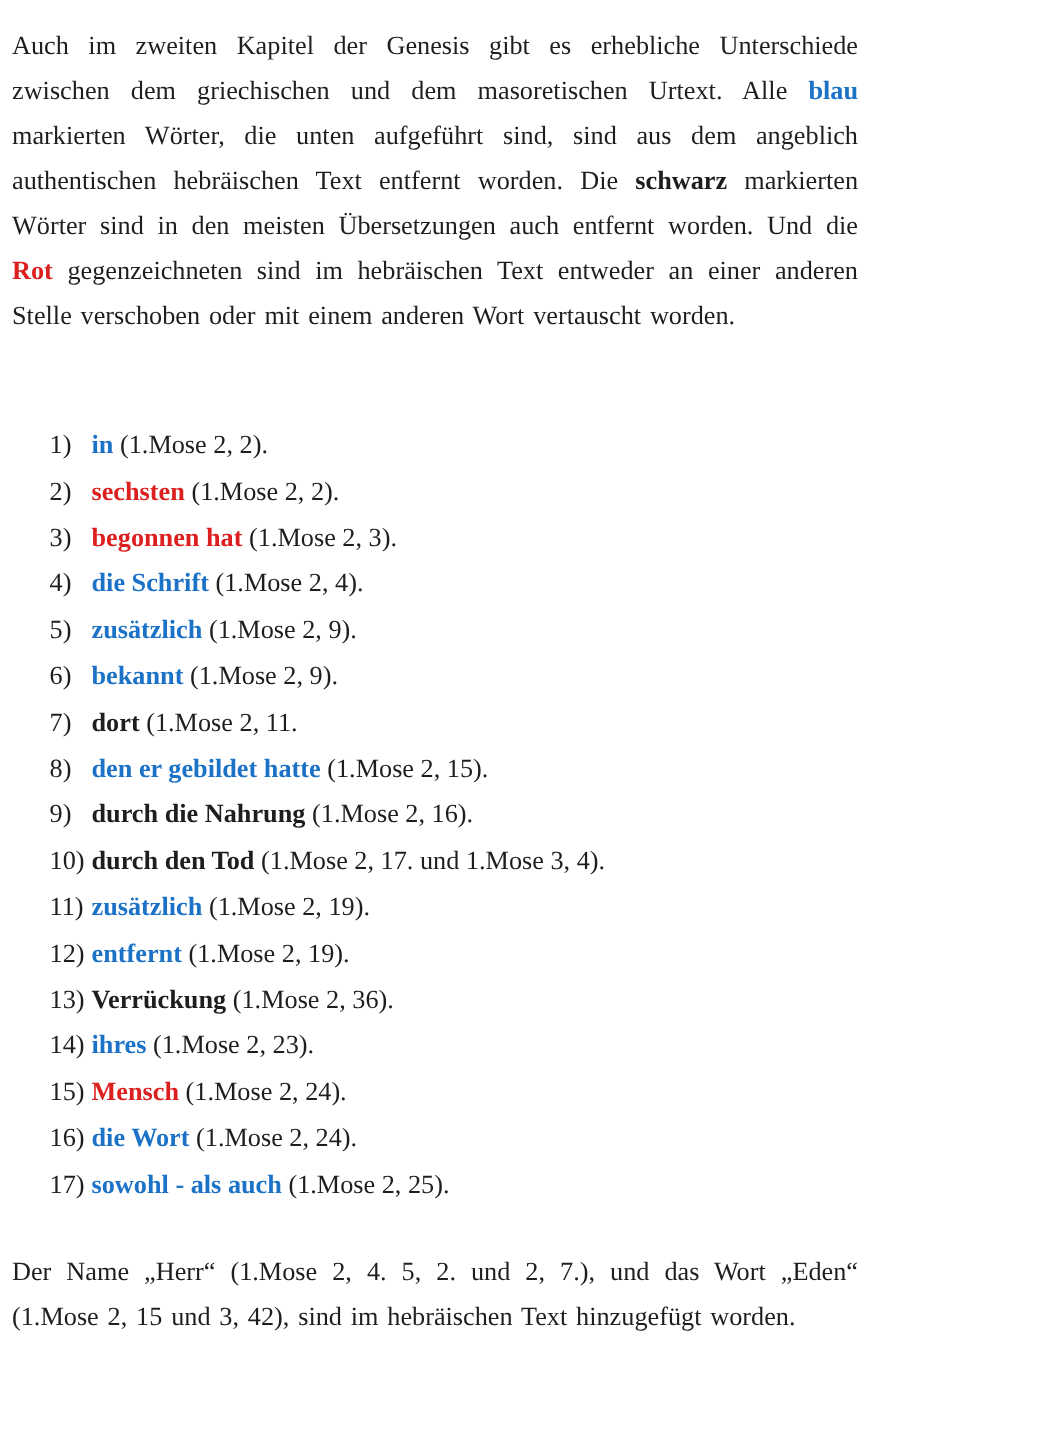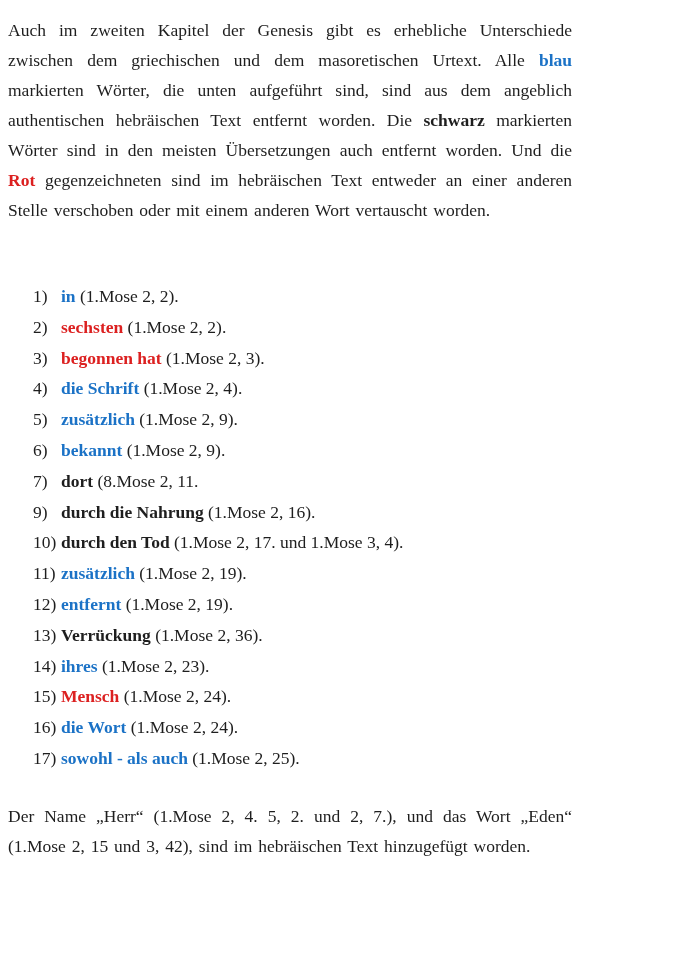--- a/index.html
+++ b/index.html
@@ -69,21 +69,22 @@
 <div class="page">
   <p class="intro"><span class="seg normal">Auch im zweiten Kapitel der Genesis gibt es erhebliche Unterschiede zwischen dem griechischen und dem masoretischen Urtext. Alle </span><span class="seg blue-bold">blau</span><span class="seg normal"> markierten Wörter, die unten aufgeführt sind, sind aus dem angeblich authentischen hebräischen Text entfernt worden. Die </span><span class="seg bold">schwarz</span><span class="seg normal"> markierten Wörter sind in den meisten Übersetzungen auch entfernt worden. Und die </span><span class="seg red-bold">Rot</span><span class="seg normal"> gegenzeichneten sind im hebräischen Text entweder an einer anderen Stelle verschoben oder mit einem anderen Wort vertauscht worden.</span></p>
 
   <div class="word-list">
       <div class="list-item"><span class="num">1)</span><span class="term blue">in</span><span class="ref"> (1.Mose 2, 2).</span></div>
       <div class="list-item"><span class="num">2)</span><span class="term red">sechsten</span><span class="ref"> (1.Mose 2, 2).</span></div>
       <div class="list-item"><span class="num">3)</span><span class="term red">begonnen hat</span><span class="ref"> (1.Mose 2, 3).</span></div>
       <div class="list-item"><span class="num">4)</span><span class="term blue">die Schrift</span><span class="ref"> (1.Mose 2, 4).</span></div>
       <div class="list-item"><span class="num">5)</span><span class="term blue">zusätzlich</span><span class="ref"> (1.Mose 2, 9).</span></div>
       <div class="list-item"><span class="num">6)</span><span class="term blue">bekannt</span><span class="ref"> (1.Mose 2, 9).</span></div>
-      <div class="list-item"><span class="num">7)</span><span class="term black">dort</span><span class="ref"> (8.Mose 2, 11.</span></div>
+      <div class="list-item"><span class="num">7)</span><span class="term black">dort</span><span class="ref"> (1.Mose 2, 11.</span></div>
+      <div class="list-item"><span class="num">8)</span><span class="term blue">den er gebildet hatte</span><span class="ref"> (1.Mose 2, 15).</span></div>
       <div class="list-item"><span class="num">9)</span><span class="term black">durch die Nahrung</span><span class="ref"> (1.Mose 2, 16).</span></div>
       <div class="list-item"><span class="num">10)</span><span class="term black">durch den Tod</span><span class="ref"> (1.Mose 2, 17. und 1.Mose 3, 4).</span></div>
       <div class="list-item"><span class="num">11)</span><span class="term blue">zusätzlich</span><span class="ref"> (1.Mose 2, 19).</span></div>
       <div class="list-item"><span class="num">12)</span><span class="term blue">entfernt</span><span class="ref"> (1.Mose 2, 19).</span></div>
       <div class="list-item"><span class="num">13)</span><span class="term black">Verrückung</span><span class="ref"> (1.Mose 2, 36).</span></div>
       <div class="list-item"><span class="num">14)</span><span class="term blue">ihres</span><span class="ref"> (1.Mose 2, 23).</span></div>
       <div class="list-item"><span class="num">15)</span><span class="term red">Mensch</span><span class="ref"> (1.Mose 2, 24).</span></div>
       <div class="list-item"><span class="num">16)</span><span class="term blue">die Wort</span><span class="ref"> (1.Mose 2, 24).</span></div>
       <div class="list-item"><span class="num">17)</span><span class="term blue">sowohl - als auch</span><span class="ref"> (1.Mose 2, 25).</span></div>
     </div>

